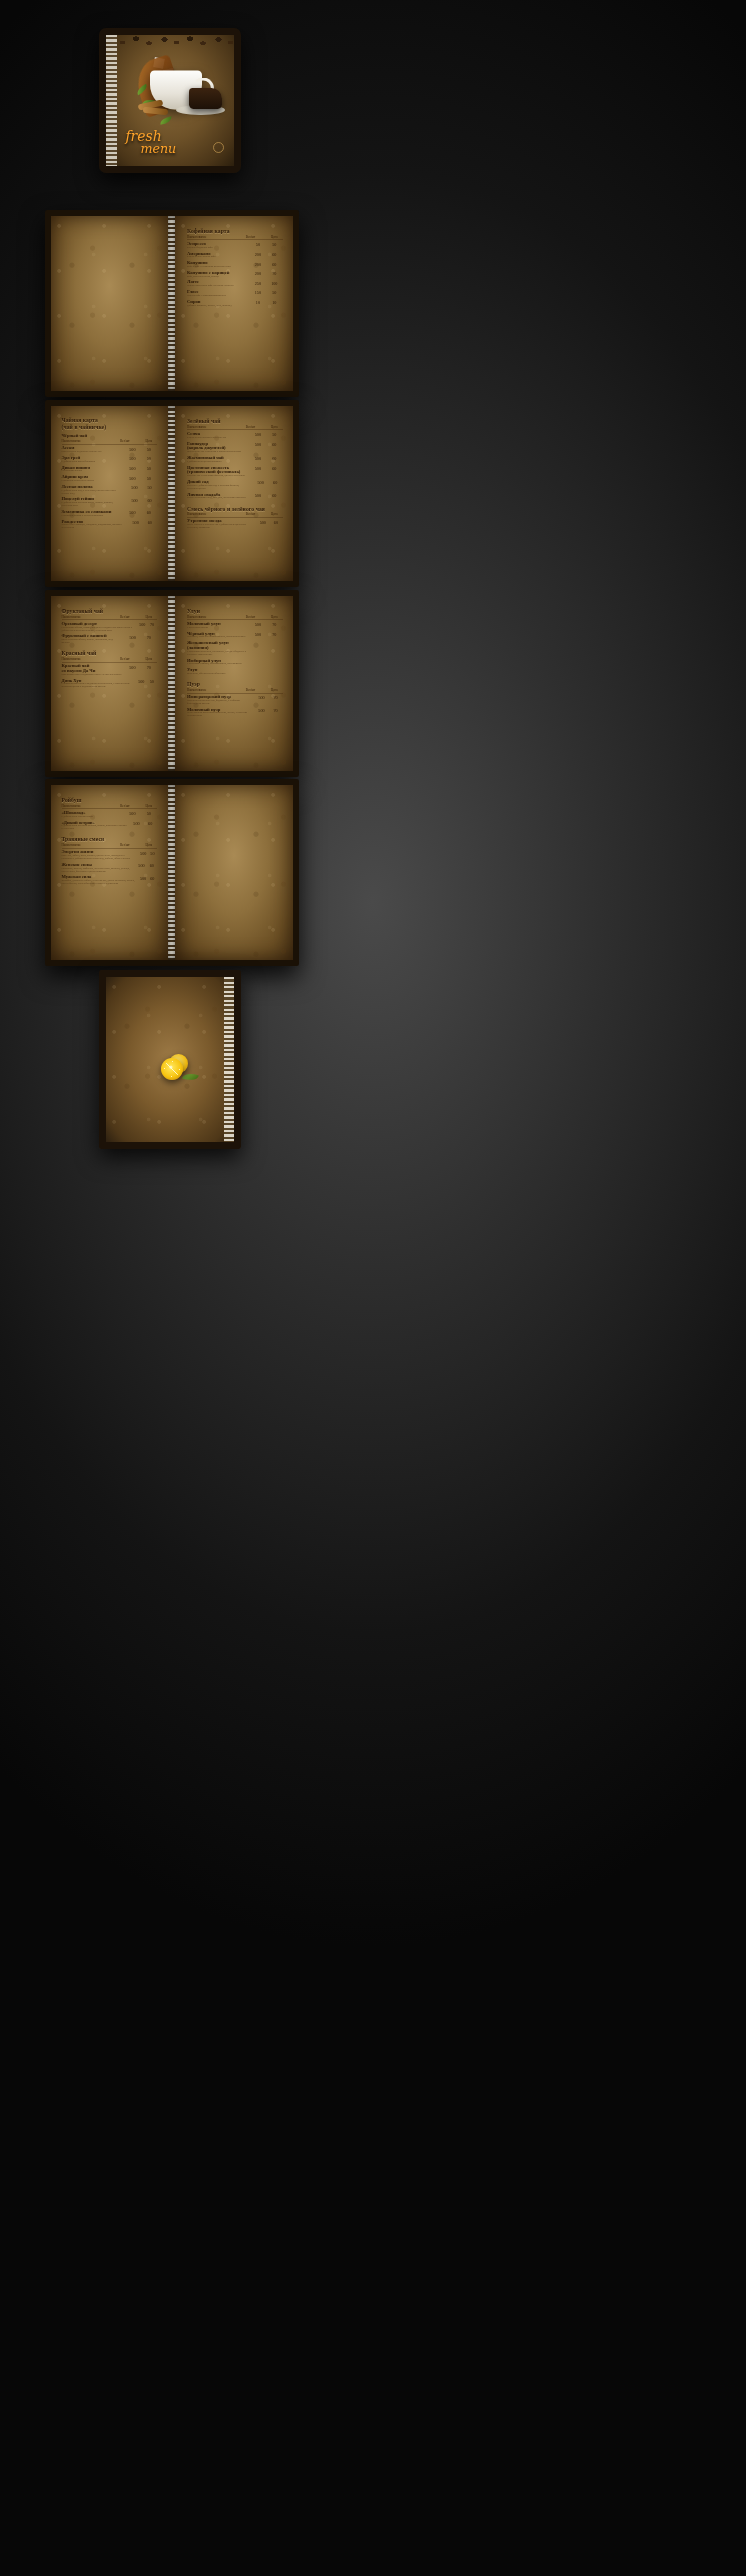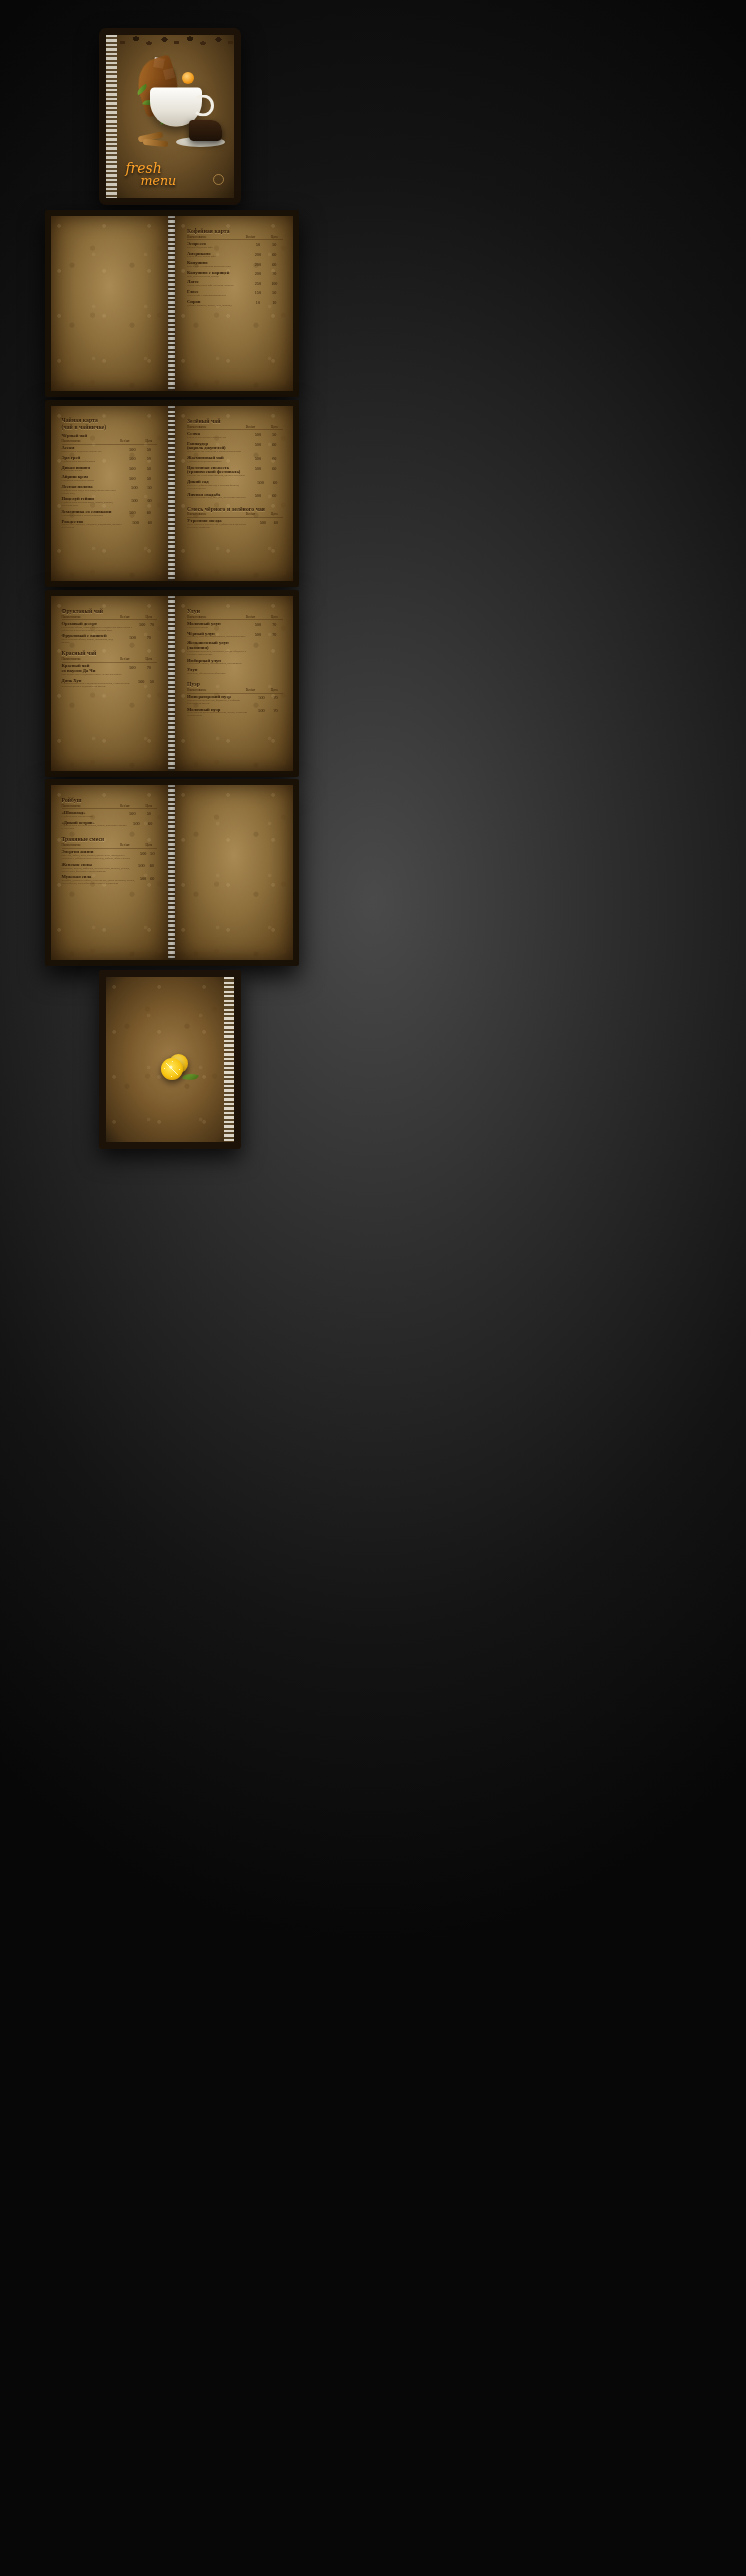--- a/index.html
+++ b/index.html
@@ -15,21 +15,21 @@
     background:
       radial-gradient(ellipse 672px 1045px at 50% 35%, #4a4a4a 0%, #2e2e2e 35%, #141414 70%, #070707 100%);
     overflow: hidden;
   }
   .page {
     position: absolute;
     box-sizing: border-box;
   }
   
   #cover {
-    left: 99px; top: 28px; width: 142px; height: 177px;
+    left: 99px; top: 28px; width: 142px; height: 145px;
     background:
       radial-gradient(ellipse at 50% 45%, #8a6a3a 0%, #6d5128 45%, #4a3518 80%, #2c1f0d 100%);
     border: 7.5px solid #1c1208;
     border-radius: 7px;
     box-shadow: 0 9px 22.4px rgba(0,0,0,0.8);
     overflow: hidden;
   }
   .bean-border {
     position: absolute;
     inset: 0;

